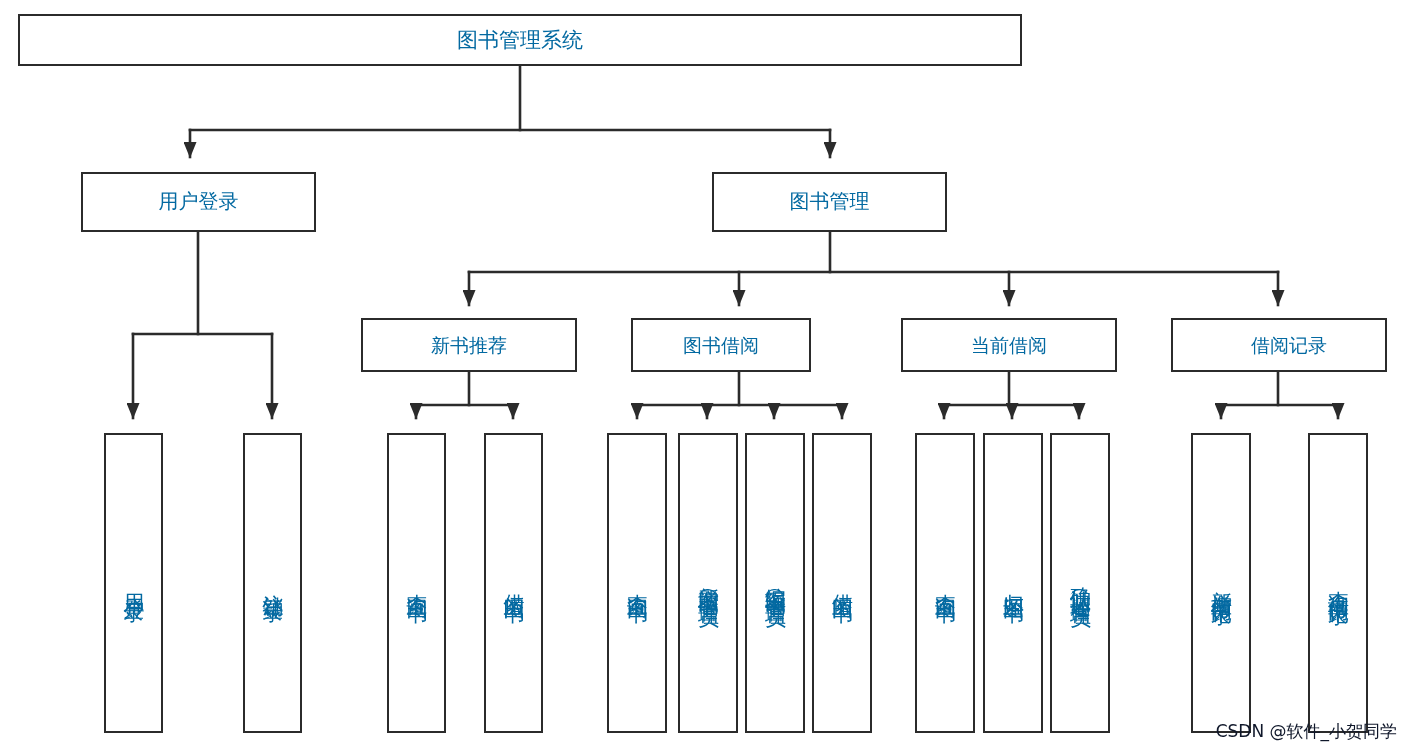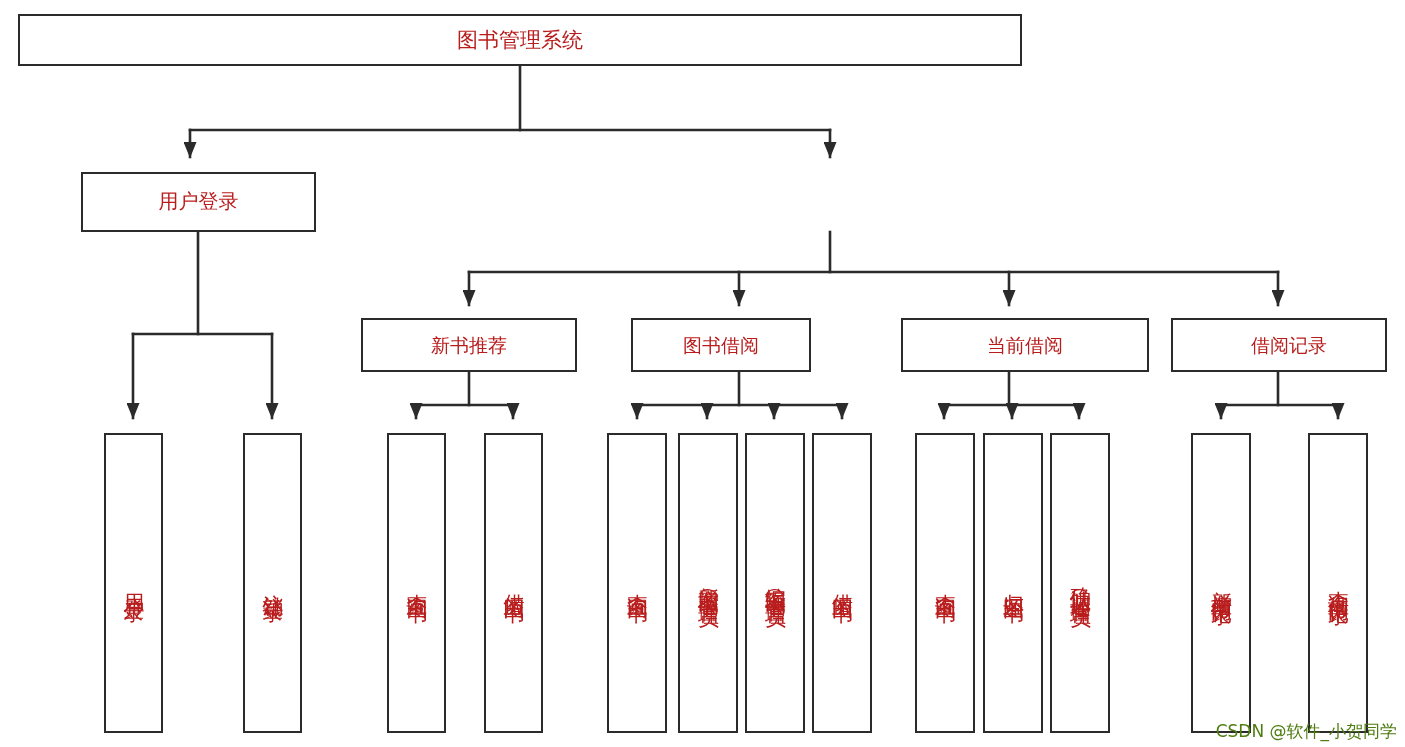--- a/index.html
+++ b/index.html
@@ -24,21 +24,21 @@
   }
   
   .node{
     position:absolute;
     box-sizing:border-box;
     background:#ffffff;
     border:2px solid #2b2b2b;
     display:flex;
     align-items:center;
     justify-content:center;
-    color:#b91c1c;
+    color:#0369a1;
     line-height:1.18;
     text-align:center;
     z-index:2;
   }
   .node.lvl1{ font-size:21px; }
   .node.lvl2{ font-size:20px; }
   .node.lvl3{ font-size:19px; }
   
   .node.leaf{
     font-size:21px;
@@ -54,21 +54,21 @@
     writing-mode:vertical-rl;
     text-orientation:upright;
     white-space:nowrap;
   }
   
   #watermark{
     position:absolute;
     right:8px;
     bottom:4px;
     font-size:17px;
-    color:#4d7c0f;
+    color:#0f172a;
     z-index:3;
     white-space:nowrap;
     font-family:"DejaVu Sans","Liberation Sans",sans-serif;
   }
 </style>
 </head>
 <body>
 
 <div id="diagram">
 
@@ -128,30 +128,33 @@
   </svg>
 
   <div class="node lvl1" style="left:18px; top:14px; width:1004px; height:52px;">
     <span>图书管理系统</span>
   </div>
 
   <div class="node lvl2" style="left:81px; top:172px; width:235px; height:60px;">
     <span>用户登录</span>
   </div>
 
+  <div class="node lvl2" style="left:712px; top:172px; width:235px; height:60px;">
+    <span>图书管理</span>
+  </div>
 
   <div class="node lvl3" style="left:361px; top:318px; width:216px; height:54px;">
     <span>新书推荐</span>
   </div>
 
   <div class="node lvl3" style="left:631px; top:318px; width:180px; height:54px;">
     <span>图书借阅</span>
   </div>
 
-  <div class="node lvl3" style="left:901px; top:318px; width:248px; height:54px;">
+  <div class="node lvl3" style="left:901px; top:318px; width:216px; height:54px;">
     <span>当前借阅</span>
   </div>
 
   <div class="node lvl3" style="left:1171px; top:318px; width:216px; height:54px;padding-left:20px;">
     <span>借阅记录</span>
   </div>
 
   <div class="node leaf" style="left:104px; top:433px; width:59px; height:300px;">
     <span class="vtext" style="font-size: 21px; letter-spacing: 3px;">用户登录</span>
   </div>

